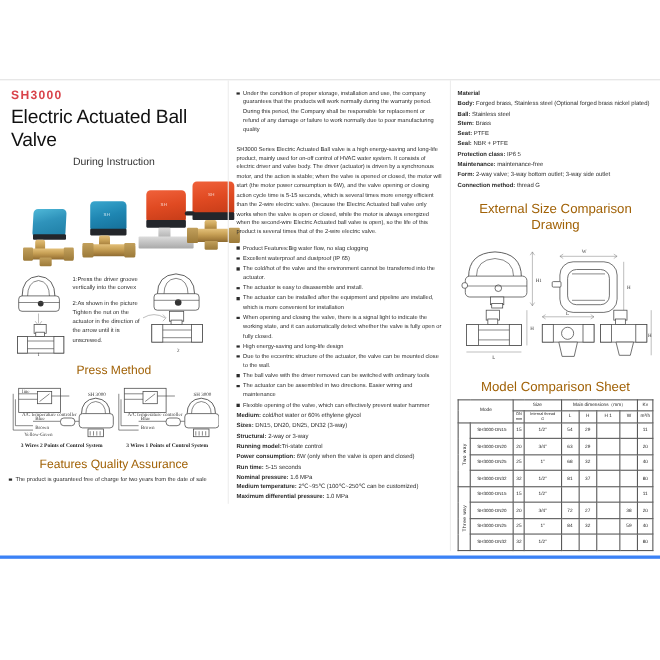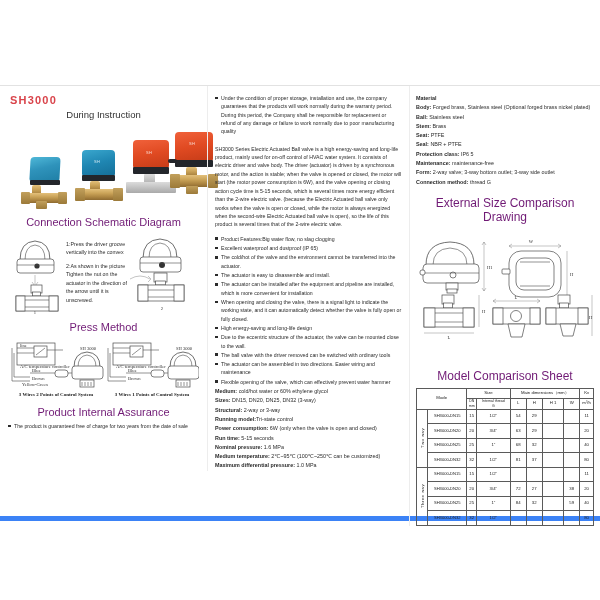--- a/index.html
+++ b/index.html
@@ -4,33 +4,33 @@
 <style>
   html,body{margin:0;padding:0;}
   body{
     width:600px;height:600px;overflow:hidden;
     background:#ffffff;
     font-family:"Liberation Sans","DejaVu Sans",sans-serif;
     color:#1a1a1a;
     -webkit-font-smoothing:antialiased;
   }
   .page{
-    position:absolute;left:0;top:85px;width:600px;height:436px;
-    background:#ffffff;border-top:1px solid #e2e2e2;border-bottom:5px solid #3b82f6;
+    position:absolute;left:0;top:72px;width:600px;height:436px;
+    background:#ffffff;border-top:1px solid #e2e2e2;border-bottom:3px solid #3b82f6;
     box-sizing:border-box;
   }
   .col{position:absolute;top:0;box-sizing:border-box;}
   .col-left{left:0;width:207px;padding:6px 8px 0 8px;}
   .col-mid{left:207px;width:202px;padding:8px 7px 0 7px;border-left:1px solid #ededed;}
   .col-right{left:409px;width:191px;padding:8px 6px 0 6px;border-left:1px solid #ededed;}
 
   .model-code{color:#d9434a;font-size:11px;font-weight:bold;letter-spacing:1.2px;margin:2px 0 3px 2px;}
   h1.title{font-size:17.5px;font-weight:normal;margin:0 0 4px 2px;letter-spacing:-.2px;color:#111;}
   .sub-title{font-size:9.5px;text-align:center;color:#333;margin:0 0 3px 0;}
-  .section-h{font-size:11px;text-align:center;color:#701a75;margin:7px 0 4px 0;font-weight:normal;}
+  .section-h{font-size:11px;text-align:center;color:#a16207;margin:7px 0 4px 0;font-weight:normal;}
   .section-h.mid{font-size:12px;margin:9px 0 5px 0;}
 
   .body-txt{font-size:5.2px;line-height:1.62;color:#2b2b2b;text-align:left;margin:0 0 6px 0;}
   .bullet{font-size:5.2px;line-height:1.6;color:#2b2b2b;margin:0 0 1px 0;padding-left:6px;position:relative;}
   .bullet:before{content:"";position:absolute;left:0;top:2.6px;width:2.6px;height:2.6px;background:#2b2b2b;}
   .spec-line{font-size:5.4px;line-height:1.72;color:#2b2b2b;}
   .spec-line b{font-weight:bold;}
 
   
   .photos{position:relative;height:86px;margin:2px 0 0 0;}
@@ -66,20 +66,21 @@
   .sub-sm{font-size:3.5px;line-height:1.1;}
 </style>
 </head>
 <body>
 
 <div class="page">
 
   <div class="col col-left">
 
     <div class="model-code">SH3000</div>
+    <h1 class="title">Electric Actuated Ball Valve</h1>
     <div class="sub-title">During Instruction</div>
 
     <div class="photos">
 
       <div>
         <div class="act blue-top" style="left:22px;top:34px;width:30px;height:24px;transform:skewX(-3deg);"></div>
         <div class="blk" style="left:22px;top:57px;width:30px;height:5px;"></div>
         <div class="brass" style="left:24px;top:62px;width:9px;height:12px;"></div>
         <div class="brass" style="left:13px;top:70px;width:46px;height:10px;"></div>
         <div class="brass-dark" style="left:13px;top:69px;width:9px;height:12px;"></div>
@@ -111,21 +112,20 @@
         <div class="blk" style="left:167px;top:37px;width:38px;height:7px;"></div>
         <div class="blk" style="left:160px;top:36px;width:9px;height:4px;border-radius:3px;"></div>
         <div class="brass" style="left:178px;top:44px;width:11px;height:11px;"></div>
         <div class="brass" style="left:162px;top:52px;width:48px;height:12px;"></div>
         <div class="brass-dark" style="left:162px;top:51px;width:10px;height:14px;"></div>
         <div class="brass-dark" style="left:200px;top:51px;width:10px;height:14px;"></div>
         <div class="brass-dark" style="left:178px;top:63px;width:12px;height:8px;"></div>
       </div>
     </div>
 
-    <div class="section-h">Connection Schematic Diagram</div>
 
     <div class="draw">
       <svg width="191" height="82" viewBox="0 0 191 82">
 
         <g>
           <path class="ln" d="M12 28 Q12 10 27 9 Q42 10 42 28"></path>
           <path class="ln2" d="M17 28 Q17 14 27 13 Q37 14 37 28"></path>
           <rect class="lnf" x="9" y="27" width="37" height="14" rx="3"></rect>
           <circle cx="29" cy="34" r="2.6" fill="#333"></circle>
           <line class="ln2" x1="9" y1="33" x2="46" y2="33"></line>
@@ -224,21 +224,21 @@
           <line class="ln2" x1="170" y1="45" x2="170" y2="49"></line>
           <line class="ln2" x1="173" y1="45" x2="173" y2="49"></line>
           <line class="ln2" x1="176" y1="45" x2="176" y2="49"></line>
           <line class="ln2" x1="179" y1="45" x2="179" y2="49"></line>
           <text class="cap" x="176" y="13" font-size="3.4" text-anchor="middle">SH 3000</text>
           <text class="capb" x="144" y="59" text-anchor="middle">3 Wires 1 Points of Control System</text>
         </g>
       </svg>
     </div>
 
-    <div class="section-h">Product Internal Assurance</div>
+    <div class="section-h">Features Quality Assurance</div>
     <div class="bullet">The product is guaranteed free of charge for two years from the date of sale</div>
   </div>
 
   <div class="col col-mid">
     <div class="bullet">Under the condition of proper storage, installation and use, the company guarantees that the products will work normally during the warranty period. During this period, the Company shall be responsible for replacement or refund of any damage or failure to work normally due to poor manufacturing quality</div>
     <div class="body-txt" style="margin-top:9px;">SH3000 Series Electric Actuated Ball valve is a high energy-saving and long-life product, mainly used for on-off control of HVAC water system. It consists of electric driver and valve body. The driver (actuator) is driven by a synchronous motor, and the action is stable; when the valve is opened or closed, the motor will start (the motor power consumption is 6W), and the valve opening or closing action cycle time is 5-15 seconds, which is several times more energy efficient than the 2-wire electric valve. (because the Electric Actuated ball valve only works when the valve is open or closed, while the motor is always energized when the second-wire Electric Actuated ball valve is open), so the life of this product is several times that of the 2-wire electric valve.</div>
 
     <div>
       <div class="bullet">Product Features:Big water flow, no slag clogging</div>
       <div class="bullet">Excellent waterproof and dustproof (IP 65)</div>
@@ -346,21 +346,21 @@
           <rect class="lnf" x="130" y="79" width="42" height="16"></rect>
           <rect class="lnf" x="130" y="79" width="10" height="16"></rect>
           <rect class="lnf" x="162" y="79" width="10" height="16"></rect>
           <path class="lnf" d="M144 95 L160 95 L157 107 L147 107 Z"></path>
           <line class="dim" x1="176" y1="66" x2="176" y2="107"></line>
           <text class="cap" x="173" y="90" font-size="3">H</text>
         </g>
       </svg>
     </div>
 
-    <div class="section-h mid" style="margin-top:18px;">Model Comparison Sheet</div>
+    <div class="section-h mid" style="margin-top:6px;">Model Comparison Sheet</div>
 
     <table class="cmp">
       <thead>
         <tr>
           <th rowspan="2" colspan="2">Mode</th>
           <th colspan="2">Size</th>
           <th colspan="4">Main dimensions（mm）</th>
           <th>Kv</th>
         </tr>
         <tr>

